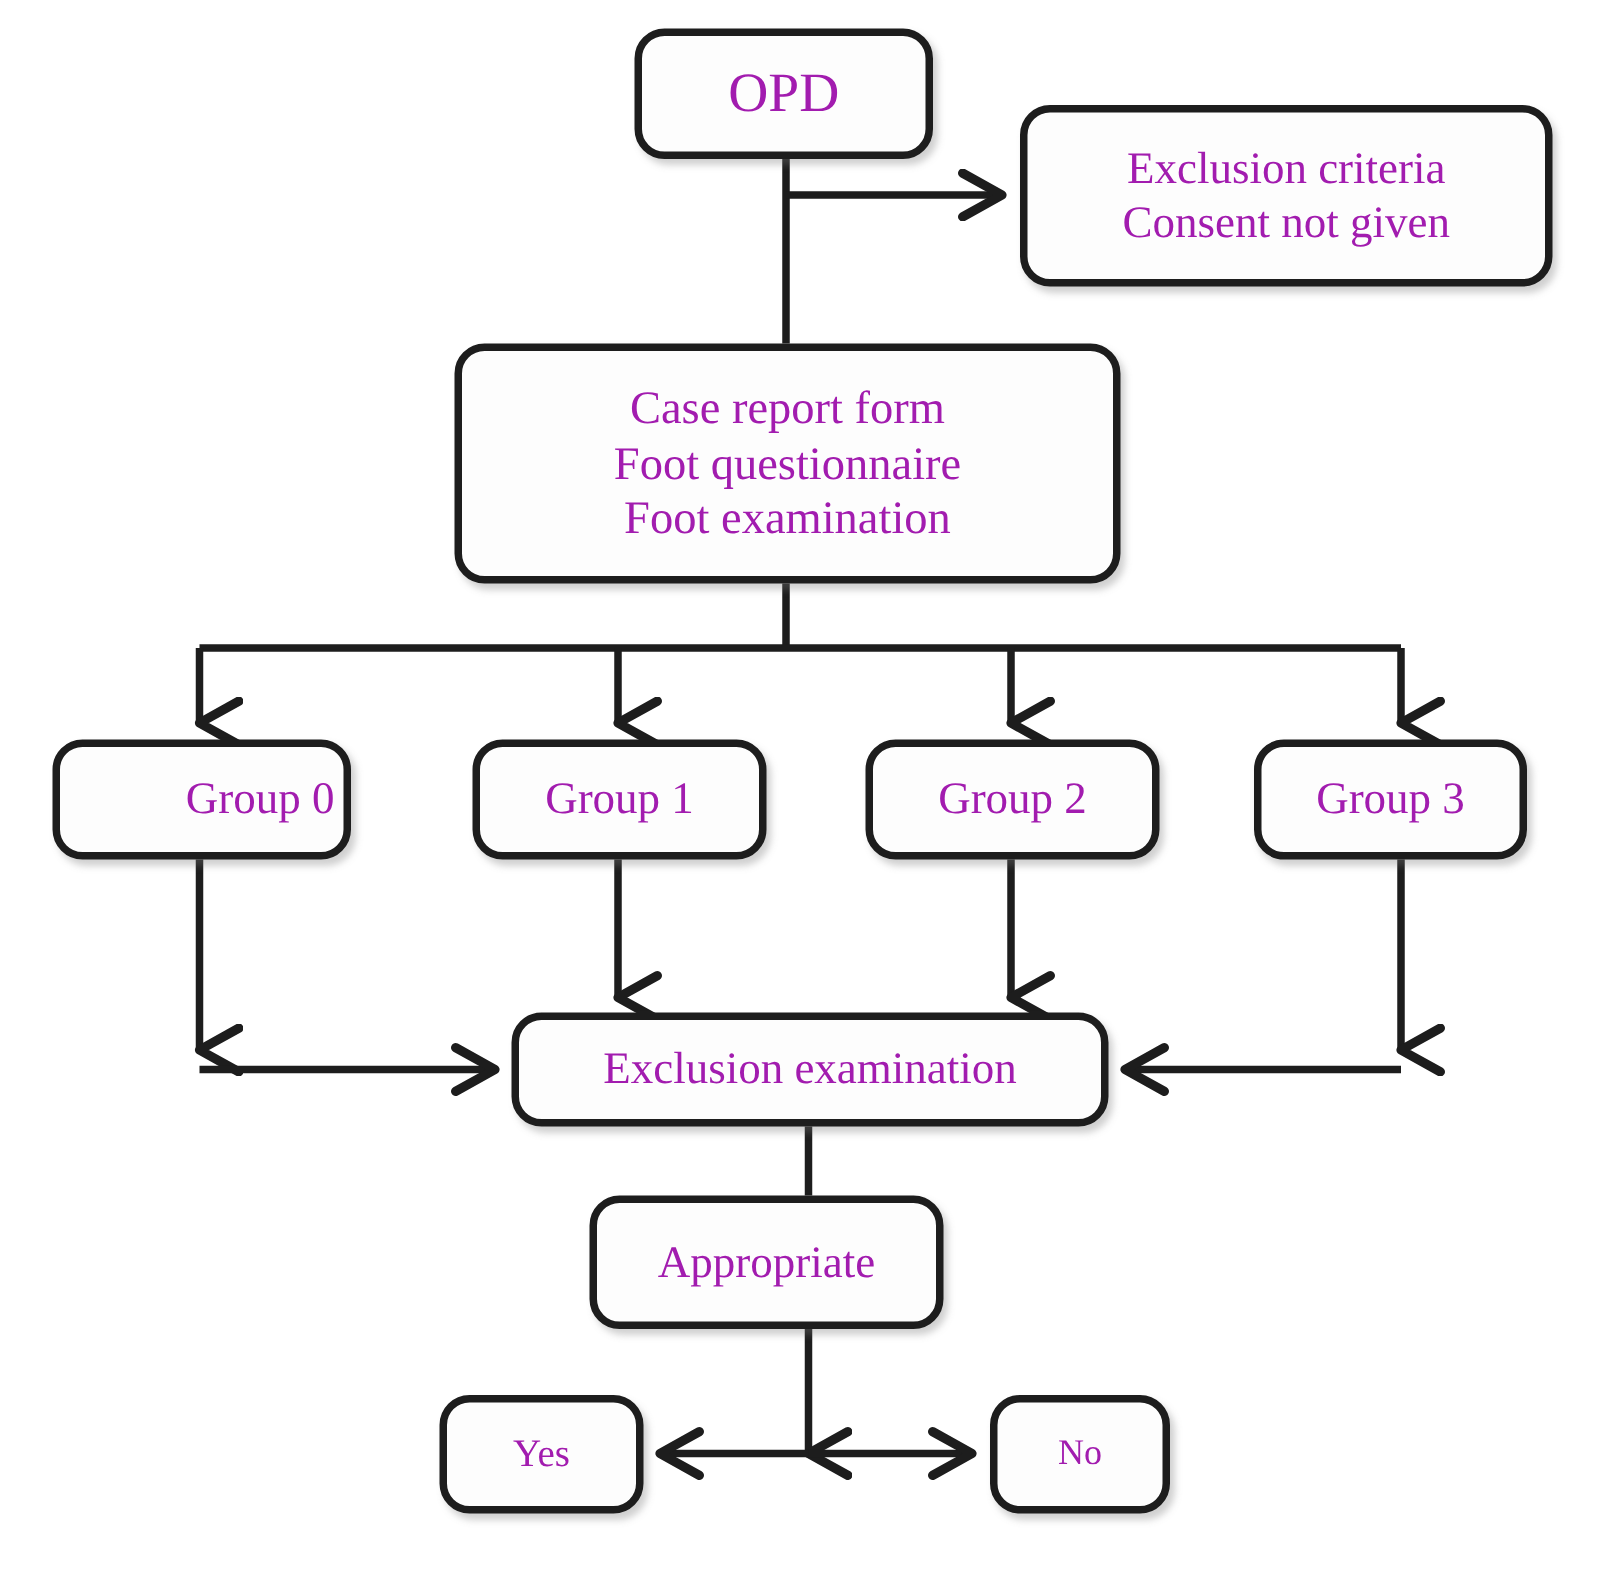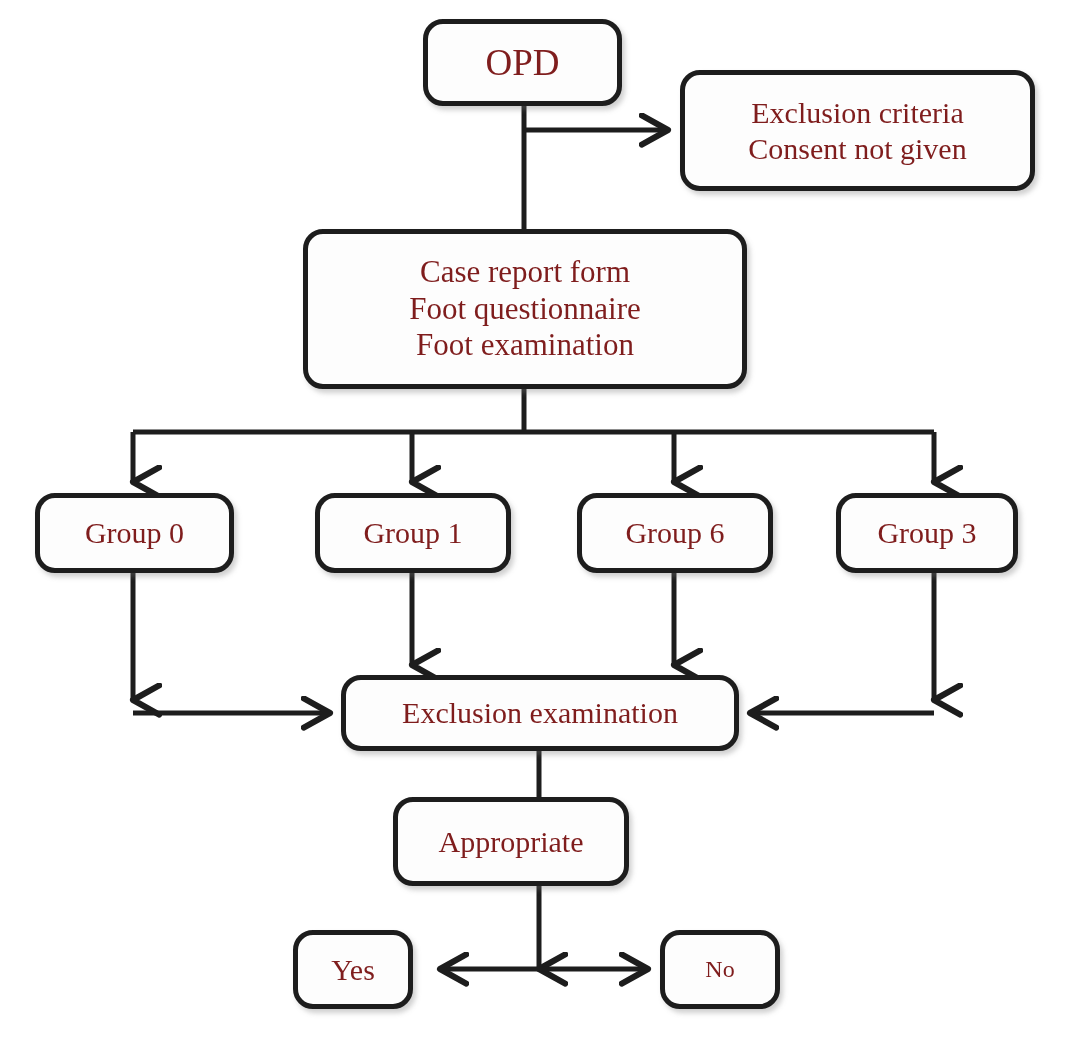--- a/index.html
+++ b/index.html
@@ -29,40 +29,40 @@
     position: absolute;
     box-sizing: border-box;
     background: #fdfdfd;
     border: 5px solid #1d1d1d;
     border-radius: 20px;
     box-shadow: 3px 4px 5px rgba(120,120,120,0.35);
     display: flex;
     align-items: center;
     justify-content: center;
     text-align: center;
-    color: #7f1d1d;
+    color: #a21caf;
     line-height: 1.18;
     z-index: 3;
   }
   .node .node-label {
     display: block;
     white-space: pre-line;
     padding: 0 6px;
   }
   
   #node-opd            { left: 423px; top: 19px;  width: 199px; height: 87px;  font-size: 37px; }
   #node-exclusion      { left: 680px; top: 70px;  width: 355px; height: 121px; font-size: 30px; }
   #node-intake         { left: 303px; top: 229px; width: 444px; height: 160px; font-size: 31px; }
-  #node-group-0        { left: 35px;  top: 493px; width: 199px; height: 80px;  font-size: 30px; }
+  #node-group-0        { left: 35px;  top: 493px; width: 199px; height: 80px;  font-size: 30px; justify-content: flex-end; }
   #node-group-1        { left: 315px; top: 493px; width: 196px; height: 80px;  font-size: 30px; }
   #node-group-2        { left: 577px; top: 493px; width: 196px; height: 80px;  font-size: 30px; }
   #node-group-3        { left: 836px; top: 493px; width: 182px; height: 80px;  font-size: 30px; }
   #node-footwear       { left: 341px; top: 675px; width: 398px; height: 76px;  font-size: 30px; }
   #node-appropriate    { left: 393px; top: 797px; width: 236px; height: 89px;  font-size: 30px; }
-  #node-yes            { left: 293px; top: 930px; width: 120px; height: 79px;  font-size: 30px; }
+  #node-yes            { left: 293px; top: 930px; width: 136px; height: 79px;  font-size: 26px; }
   #node-no             { left: 660px; top: 930px; width: 120px; height: 79px;  font-size: 24px; }
 </style>
 </head>
 <body>
 
 <div id="diagram-root">
 
   <svg id="edges-layer" viewBox="0 0 1082 1049" width="1082" height="1049" aria-hidden="true">
     <defs>
       <marker id="arrow-down" viewBox="0 0 12 12" refX="6" refY="10" markerWidth="7" markerHeight="7" orient="auto-start-reverse">
@@ -128,21 +128,21 @@
 
   <div class="node" id="node-group-0">
     <span class="node-label">Group 0</span>
   </div>
 
   <div class="node" id="node-group-1">
     <span class="node-label">Group 1</span>
   </div>
 
   <div class="node" id="node-group-2">
-    <span class="node-label">Group 6</span>
+    <span class="node-label">Group 2</span>
   </div>
 
   <div class="node" id="node-group-3">
     <span class="node-label">Group 3</span>
   </div>
 
   <div class="node" id="node-footwear">
     <span class="node-label">Exclusion examination</span>
   </div>
 

